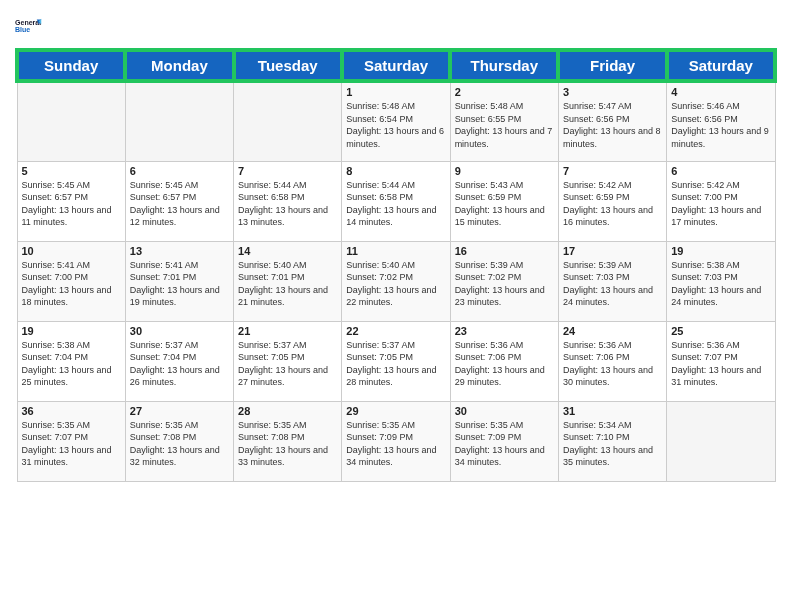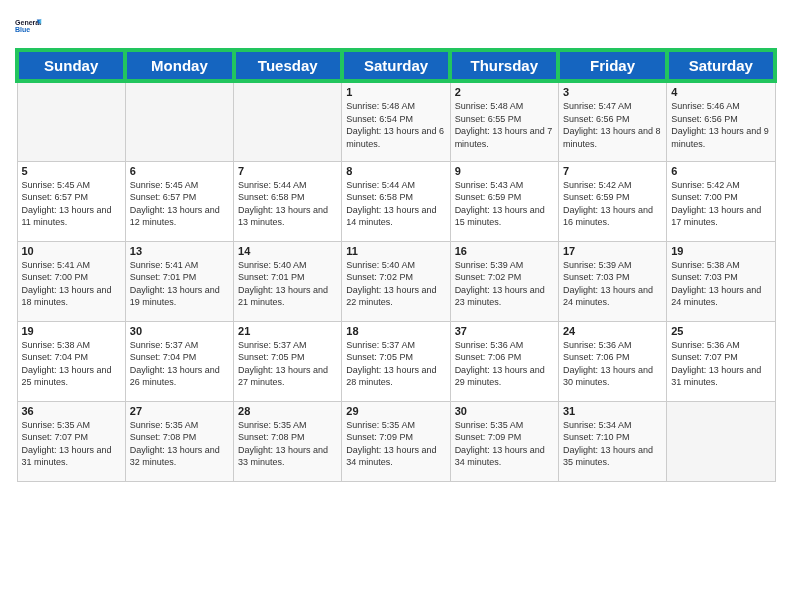--- a/index.html
+++ b/index.html
@@ -203,25 +203,25 @@
           </td>
           <td>
             <div class="cell-day">30</div>
             <div class="cell-info">Sunrise: 5:37 AM<br>Sunset: 7:04 PM<br>Daylight: 13 hours and 26 minutes.</div>
           </td>
           <td>
             <div class="cell-day">21</div>
             <div class="cell-info">Sunrise: 5:37 AM<br>Sunset: 7:05 PM<br>Daylight: 13 hours and 27 minutes.</div>
           </td>
           <td>
-            <div class="cell-day">18</div>
+            <div class="cell-day">22</div>
             <div class="cell-info">Sunrise: 5:37 AM<br>Sunset: 7:05 PM<br>Daylight: 13 hours and 28 minutes.</div>
           </td>
           <td>
-            <div class="cell-day">37</div>
+            <div class="cell-day">23</div>
             <div class="cell-info">Sunrise: 5:36 AM<br>Sunset: 7:06 PM<br>Daylight: 13 hours and 29 minutes.</div>
           </td>
           <td>
             <div class="cell-day">24</div>
             <div class="cell-info">Sunrise: 5:36 AM<br>Sunset: 7:06 PM<br>Daylight: 13 hours and 30 minutes.</div>
           </td>
           <td>
             <div class="cell-day">25</div>
             <div class="cell-info">Sunrise: 5:36 AM<br>Sunset: 7:07 PM<br>Daylight: 13 hours and 31 minutes.</div>
           </td>

